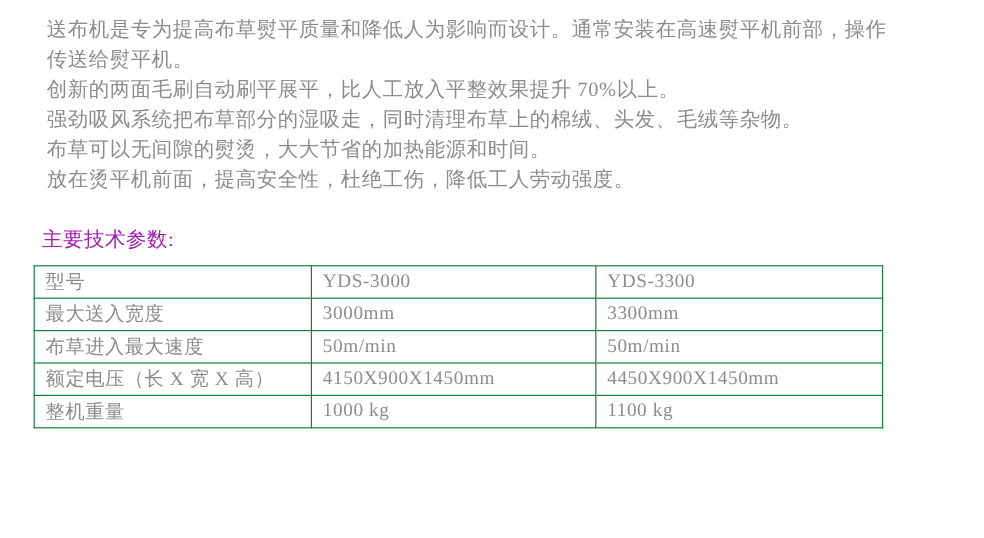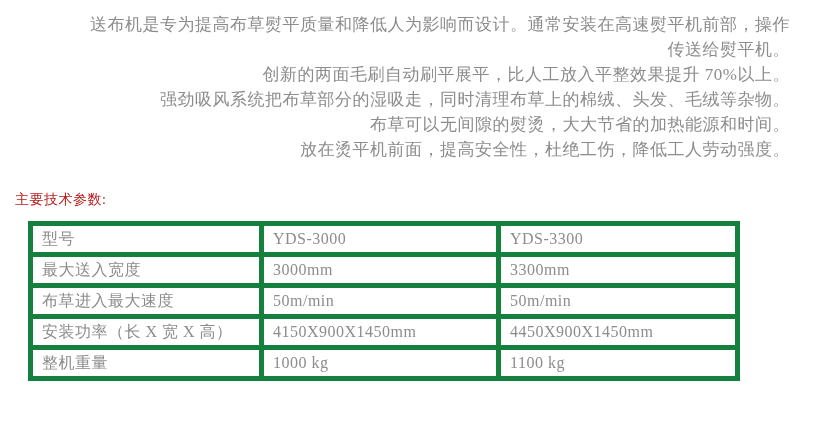--- a/index.html
+++ b/index.html
@@ -15,46 +15,45 @@
   }
   .page {
     width: 820px;
     height: 448px;
     padding-top: 12px;
     box-sizing: border-box;
   }
   .intro {
     margin-left: 39px;
     margin-right: 30px;
-    text-align: right;
   }
   .intro .line {
     font-size: 17px;
     line-height: 25px;
     color: #8c8c8c;
     white-space: pre;
     letter-spacing: 0.5px;
   }
   .section-heading {
-    margin-left: 15px;
+    margin-left: 35px;
     margin-top: 26px;
-    font-size: 14px;
+    font-size: 17px;
     line-height: 24px;
-    color: #b91c1c;
+    color: #a21caf;
     letter-spacing: 0.5px;
   }
   table.specs {
     border-collapse: collapse;
     table-layout: fixed;
     width: 707px;
     margin-left: 28px;
     margin-top: 9px;
   }
   table.specs td {
-    border: 5px solid #15803d;
+    border: 1px solid #15803d;
     height: 26px;
     padding: 0 4px 0 9px;
     font-size: 16px;
     color: #8c8c8c;
     vertical-align: middle;
     white-space: nowrap;
     overflow: hidden;
     letter-spacing: 0.5px;
   }
 </style>
@@ -90,21 +89,21 @@
         <td>最大送入宽度</td>
         <td>3000mm</td>
         <td>3300mm</td>
       </tr>
       <tr>
         <td>布草进入最大速度</td>
         <td>50m/min</td>
         <td>50m/min</td>
       </tr>
       <tr>
-        <td>安装功率（长 X 宽 X 高）</td>
+        <td>额定电压（长 X 宽 X 高）</td>
         <td>4150X900X1450mm</td>
         <td>4450X900X1450mm</td>
       </tr>
       <tr>
         <td>整机重量</td>
         <td>1000 kg</td>
         <td>1100 kg</td>
       </tr>
     </tbody>
   </table>

